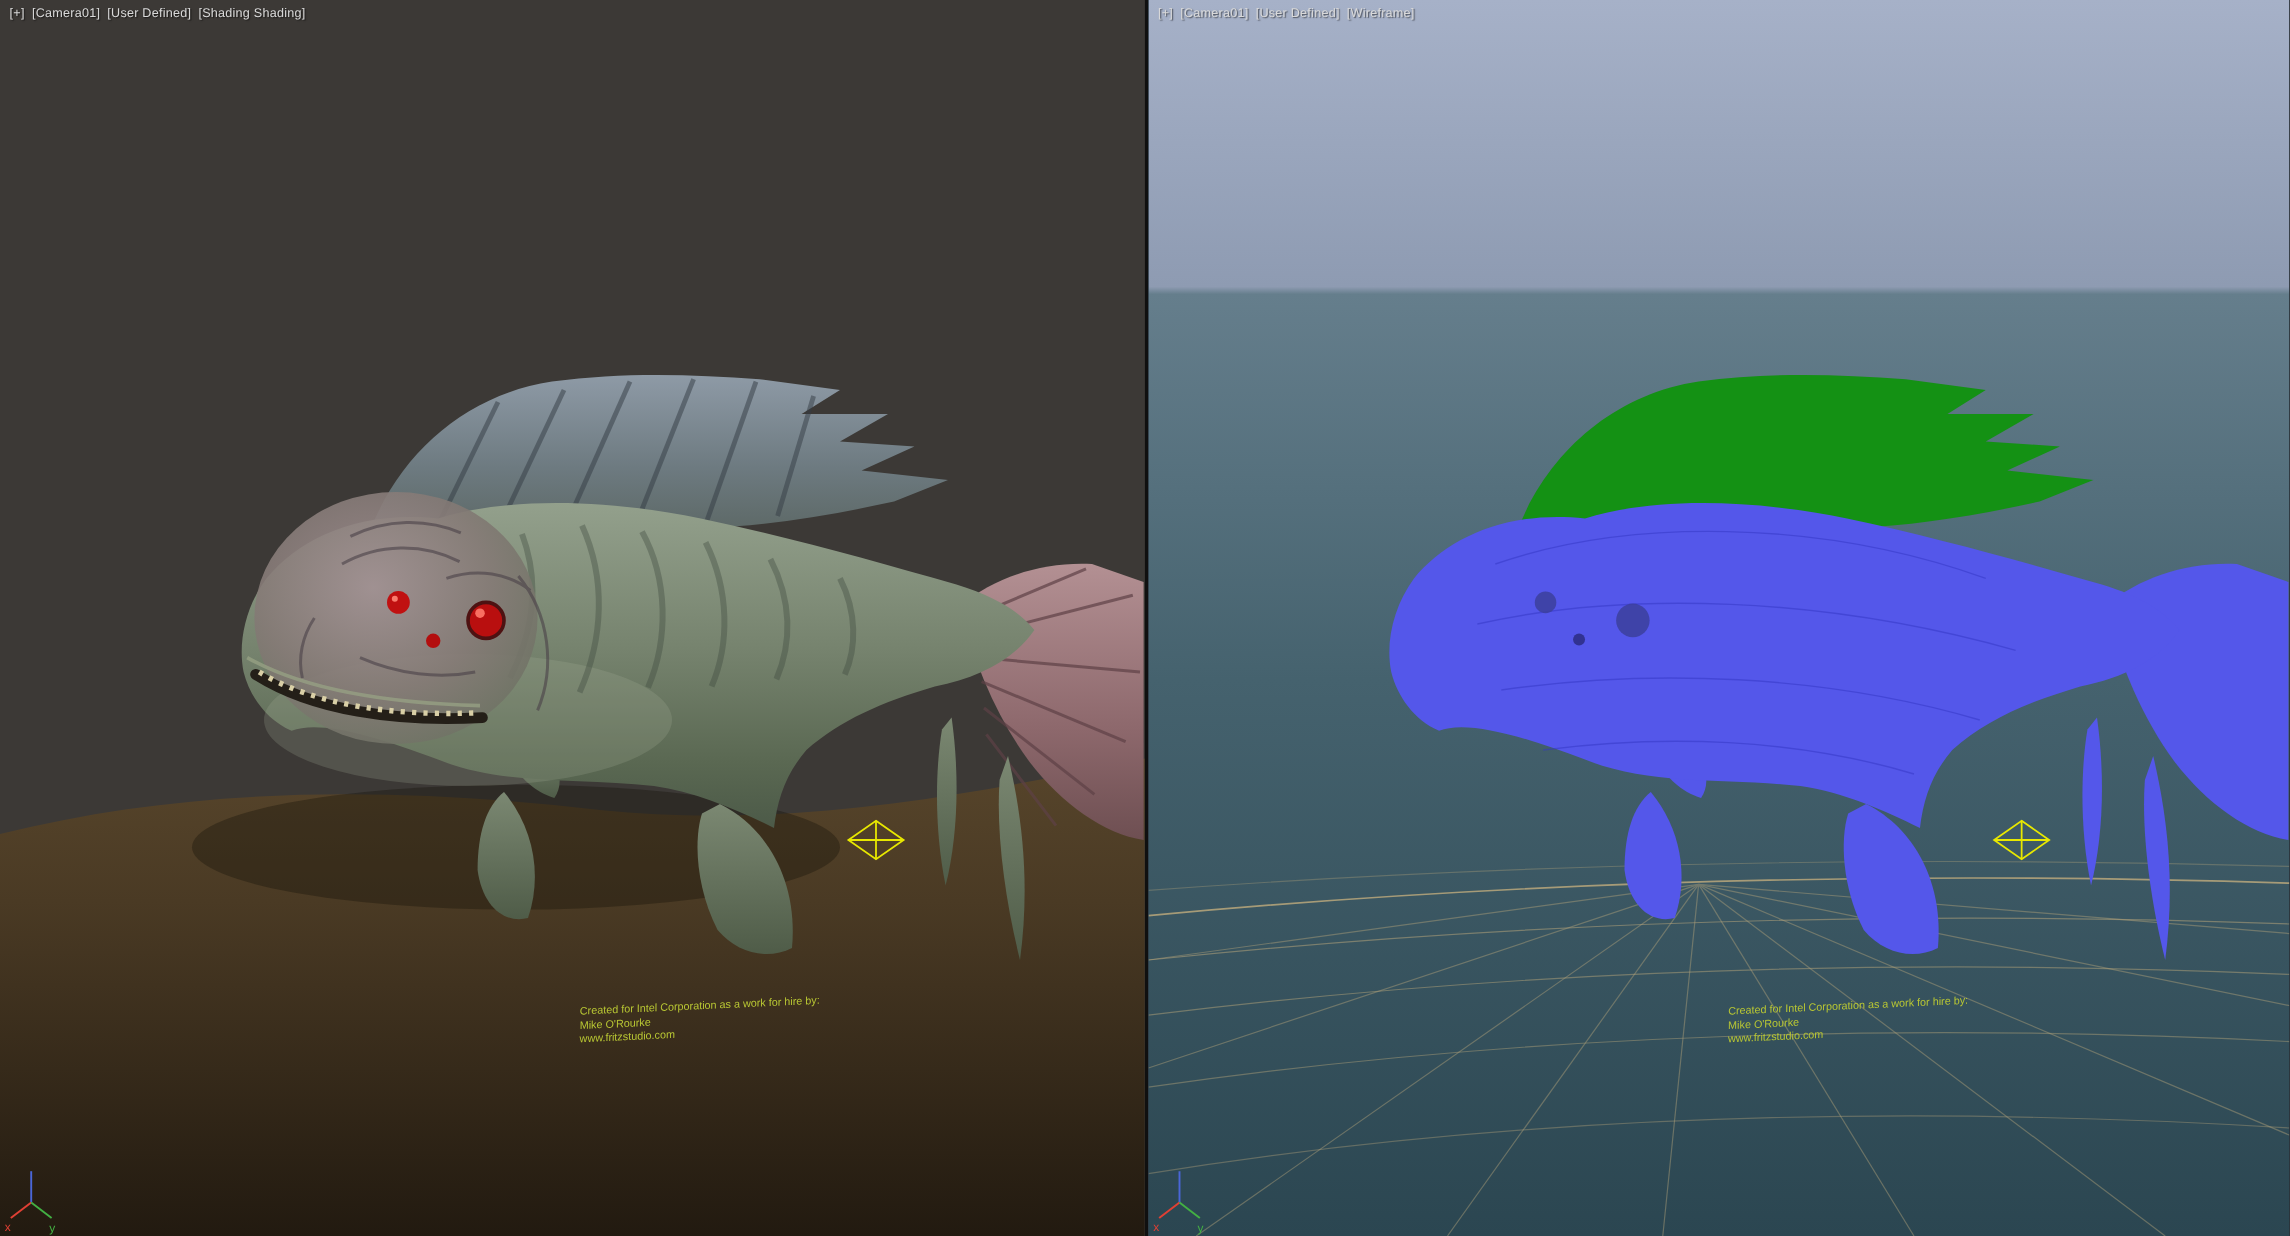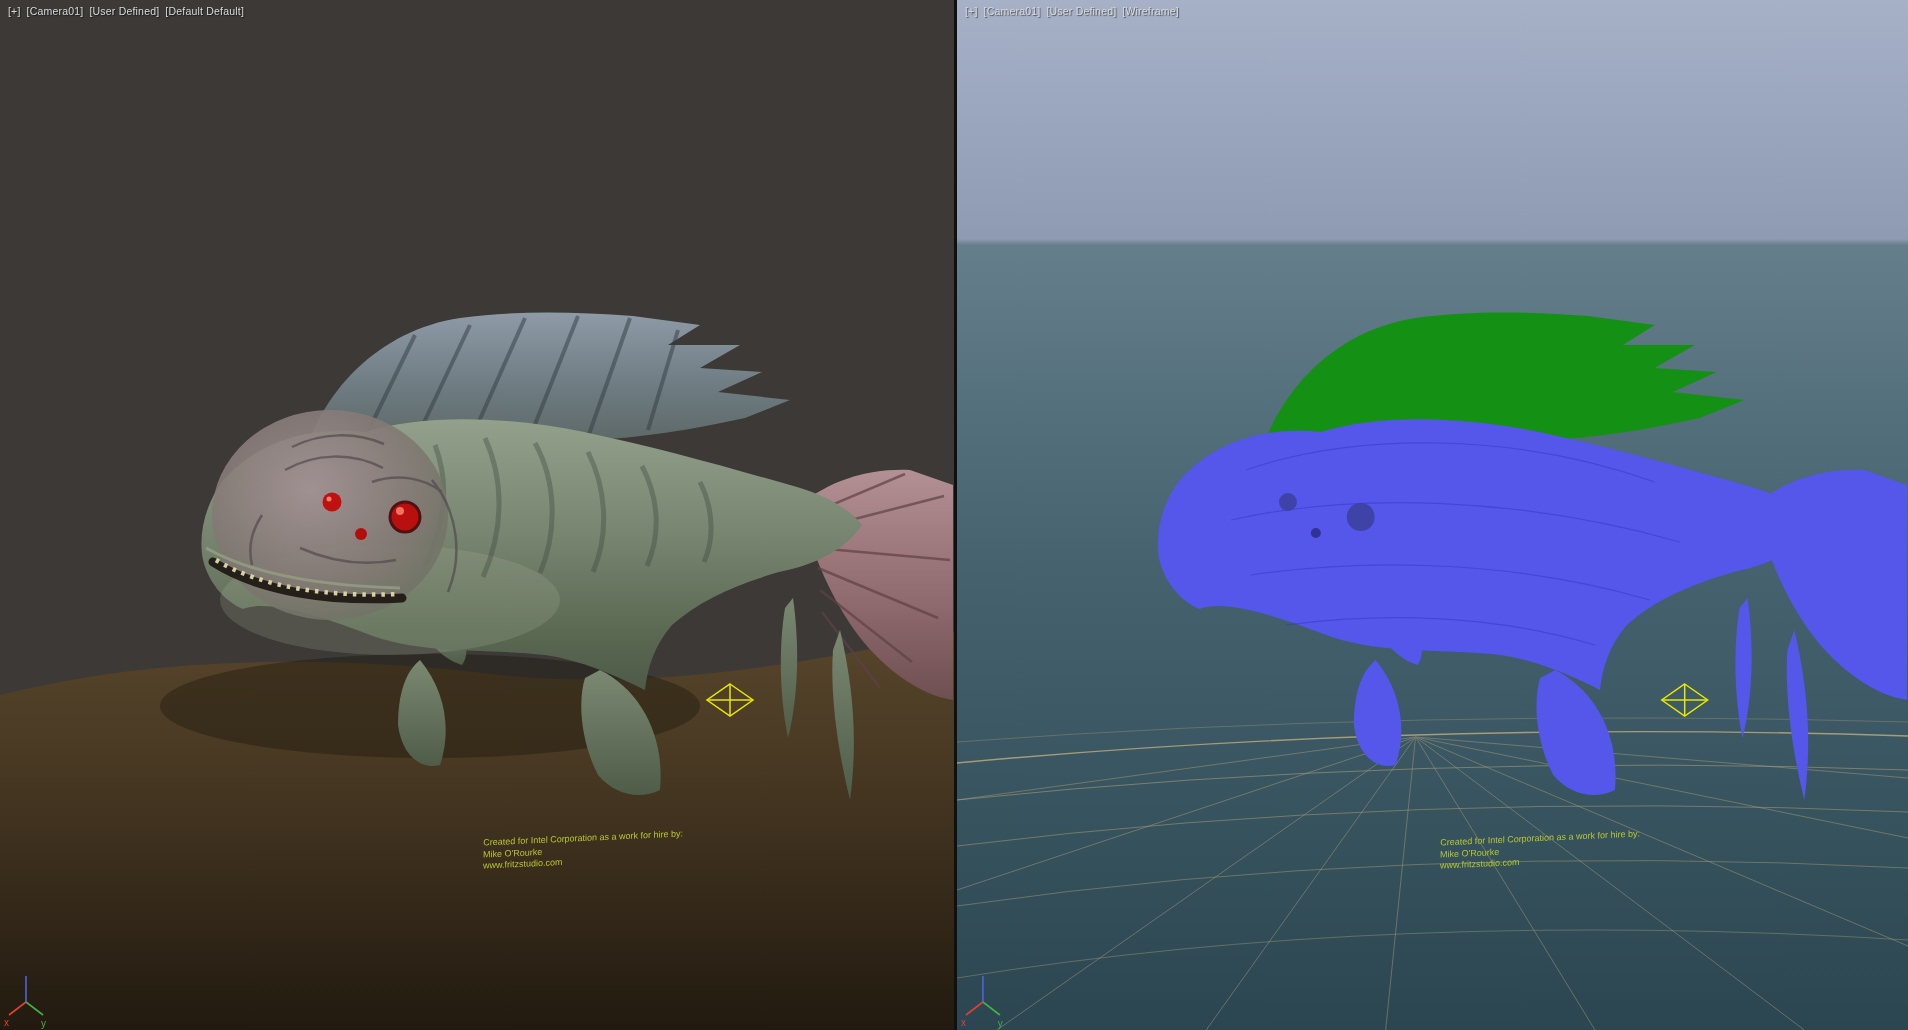--- a/index.html
+++ b/index.html
@@ -155,21 +155,21 @@
       <use href="#p-tripod"></use>
       <text x="4" y="1026" font-size="10" fill="#e04034">x</text>
       <text x="41" y="1027" font-size="10" fill="#43b043">y</text>
     </g>
   </svg>
 
   <div class="vp-label">
     <span>[+]</span>
     <span>[Camera01]</span>
     <span>[User Defined]</span>
-    <span>[Default Default]</span>
+    <span>[Shading Shading]</span>
   </div>
 
   <div class="credit">
     <div>Created for Intel Corporation as a work for hire by:</div>
     <div>Mike O'Rourke</div>
     <div>www.fritzstudio.com</div>
   </div>
 </div>
 
 <div class="viewport" id="vp-right">

